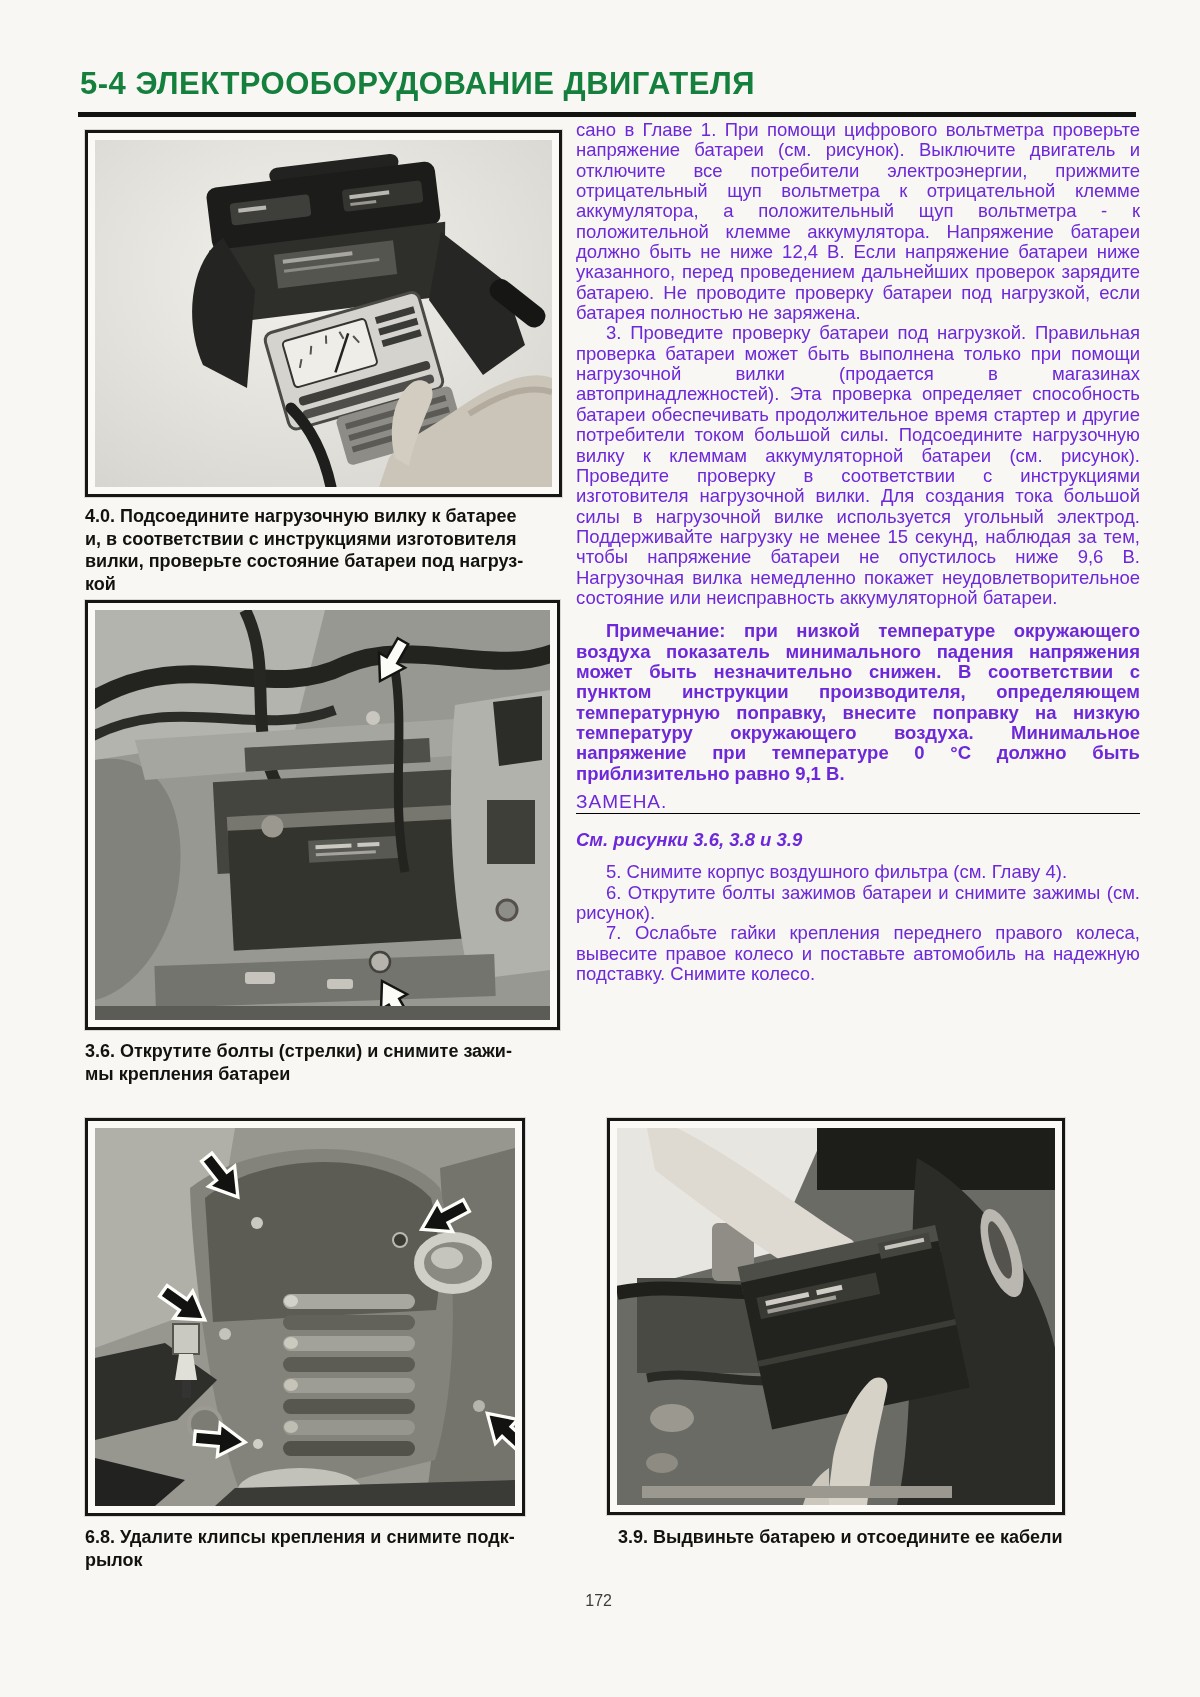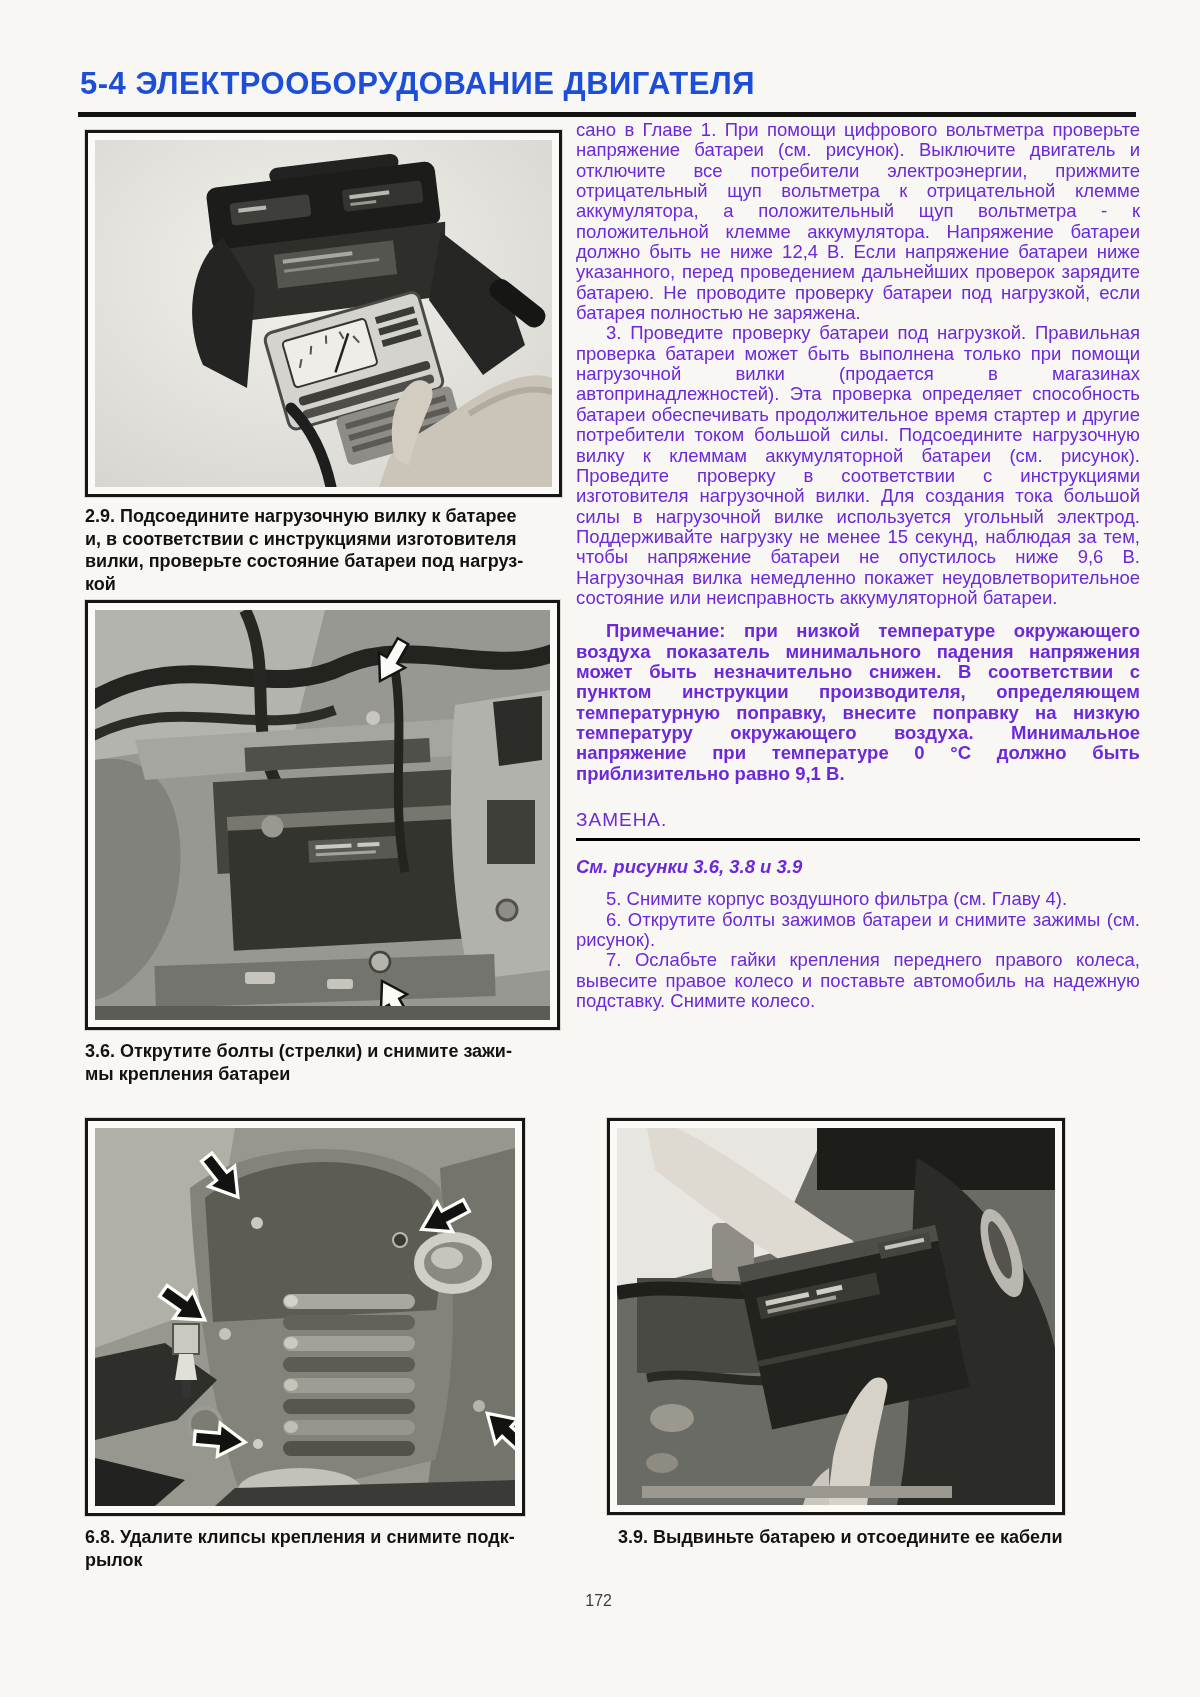--- a/index.html
+++ b/index.html
@@ -3,44 +3,44 @@
 <meta charset="utf-8">
 <style>
   html,body { margin:0; padding:0; background:#e8e8e6; }
   .page {
     position:relative; width:1200px; height:1697px; margin:0 auto;
     background:#f8f7f3; overflow:hidden;
     font-family:"Liberation Sans", sans-serif; color:#171715;
   }
   .title {
     position:absolute; left:80px; top:66px; margin:0;
-    font-size:31px; font-weight:700; letter-spacing:0.5px; color:#1d4ed8;
+    font-size:31px; font-weight:700; letter-spacing:0.5px; color:#15803d;
   }
   .title-rule {
     position:absolute; left:78px; top:112px; width:1058px; height:5px; background:#121210;
   }
   .photo {
     position:absolute; border:3px solid #161614; background:#fbfaf6;
     padding:7px; box-sizing:content-box; box-shadow:0 0 0 1px #d8d7d2;
   }
   .photo svg { display:block; }
   .caption {
     position:absolute; font-weight:700; font-size:18px; line-height:1.26;
     white-space:pre-line; color:#121210;
   }
   .textcol {
     position:absolute; left:576px; top:120px; width:564px;
     font-size:18.5px; line-height:1.1; text-align:justify; color:#6d28d9;
   }
   .textcol p { margin:0; }
   .textcol p.indent { text-indent:30px; }
-  .textcol p.note { font-weight:700; margin:13px 0 26px; text-indent:30px; }
+  .textcol p.note { font-weight:700; margin:13px 0 8px; text-indent:30px; }
   .sec-head {
     font-size:19px; font-weight:400; letter-spacing:1px;
-    border-bottom:3px solid #000000; padding-bottom:7px; margin:8px 0 12px;
+    border-bottom:1px solid #000000; margin:8px 0 12px;
   }
   .see { font-weight:700; font-style:italic; margin:16px 0 12px !important; }
   .pagenum {
     position:absolute; left:498px; top:1592px; width:114px; text-align:right;
     font-size:16px; color:#3c3c3a;
   }
 </style>
 </head>
 <body>
 
@@ -88,21 +88,21 @@
         <rect x="234" y="280" width="104" height="6" fill="#5c5a56"></rect>
         <rect x="234" y="292" width="104" height="6" fill="#5c5a56"></rect>
         <rect x="234" y="304" width="104" height="6" fill="#5c5a56"></rect>
       </g>
       <path d="M236,347 C228,310 214,286 196,268" stroke="#1e1e1c" stroke-width="11" fill="none" stroke-linecap="round"></path>
       <path d="M457,347 L457,238 C430,228 392,248 358,272 C332,290 306,302 294,318 L284,347 Z" fill="#cbc5b9"></path>
       <path d="M300,318 C292,286 300,254 318,242 C330,236 342,246 336,262 C326,286 318,306 314,326 Z" fill="#d3cdc1"></path>
       <path d="M457,252 C430,244 402,256 374,274" stroke="#b2ab9e" stroke-width="6" fill="none"></path>
     </svg>
   </figure>
-  <figcaption class="caption" style="left:85px; top:505px; width:482px;">2.9.  Подсоедините нагрузочную вилку к батарее
+  <figcaption class="caption" style="left:85px; top:505px; width:482px;">4.0.  Подсоедините нагрузочную вилку к батарее
 и, в соответствии с инструкциями изготовителя
 вилки, проверьте состояние батареи под нагруз-
 кой</figcaption>
 
   <figure class="photo" style="left:85px; top:600px; margin:0;">
     <svg width="455" height="410" viewBox="0 0 455 410" xmlns="http://www.w3.org/2000/svg">
       <rect width="455" height="410" fill="#989892"></rect>
       <path d="M0,0 L230,0 L200,120 L0,150 Z" fill="#b4b4ae"></path>
       <path d="M0,150 C60,140 90,190 85,260 C80,330 40,380 0,390 Z" fill="#82827c"></path>
       <path d="M-10,95 C90,30 170,95 250,55 C320,25 400,70 465,40" stroke="#23231f" stroke-width="18" fill="none"></path>

